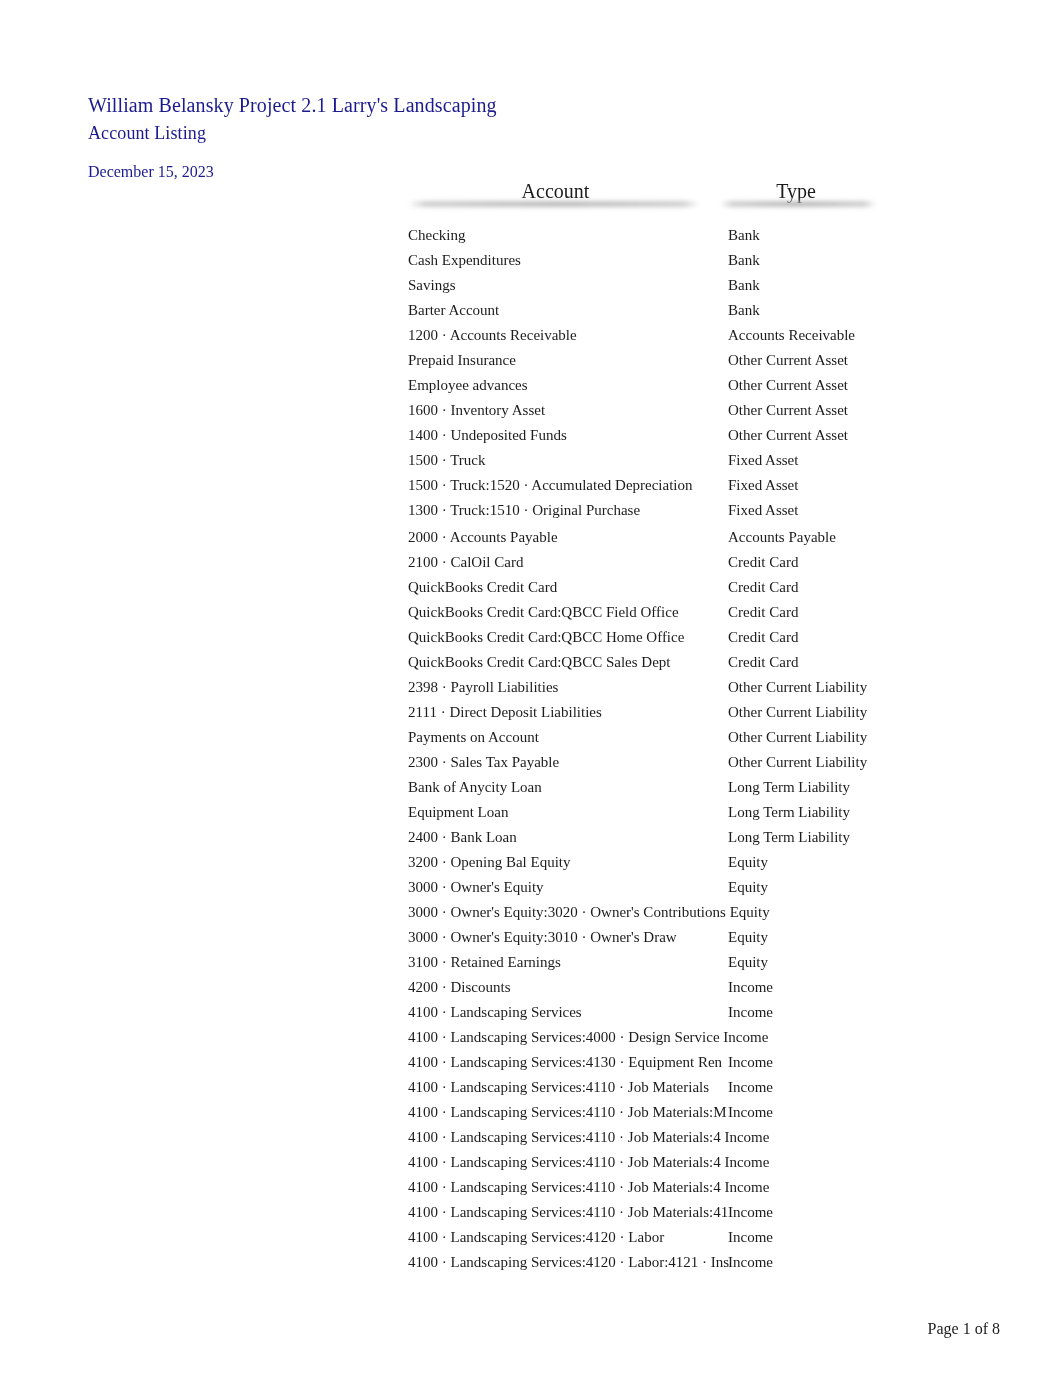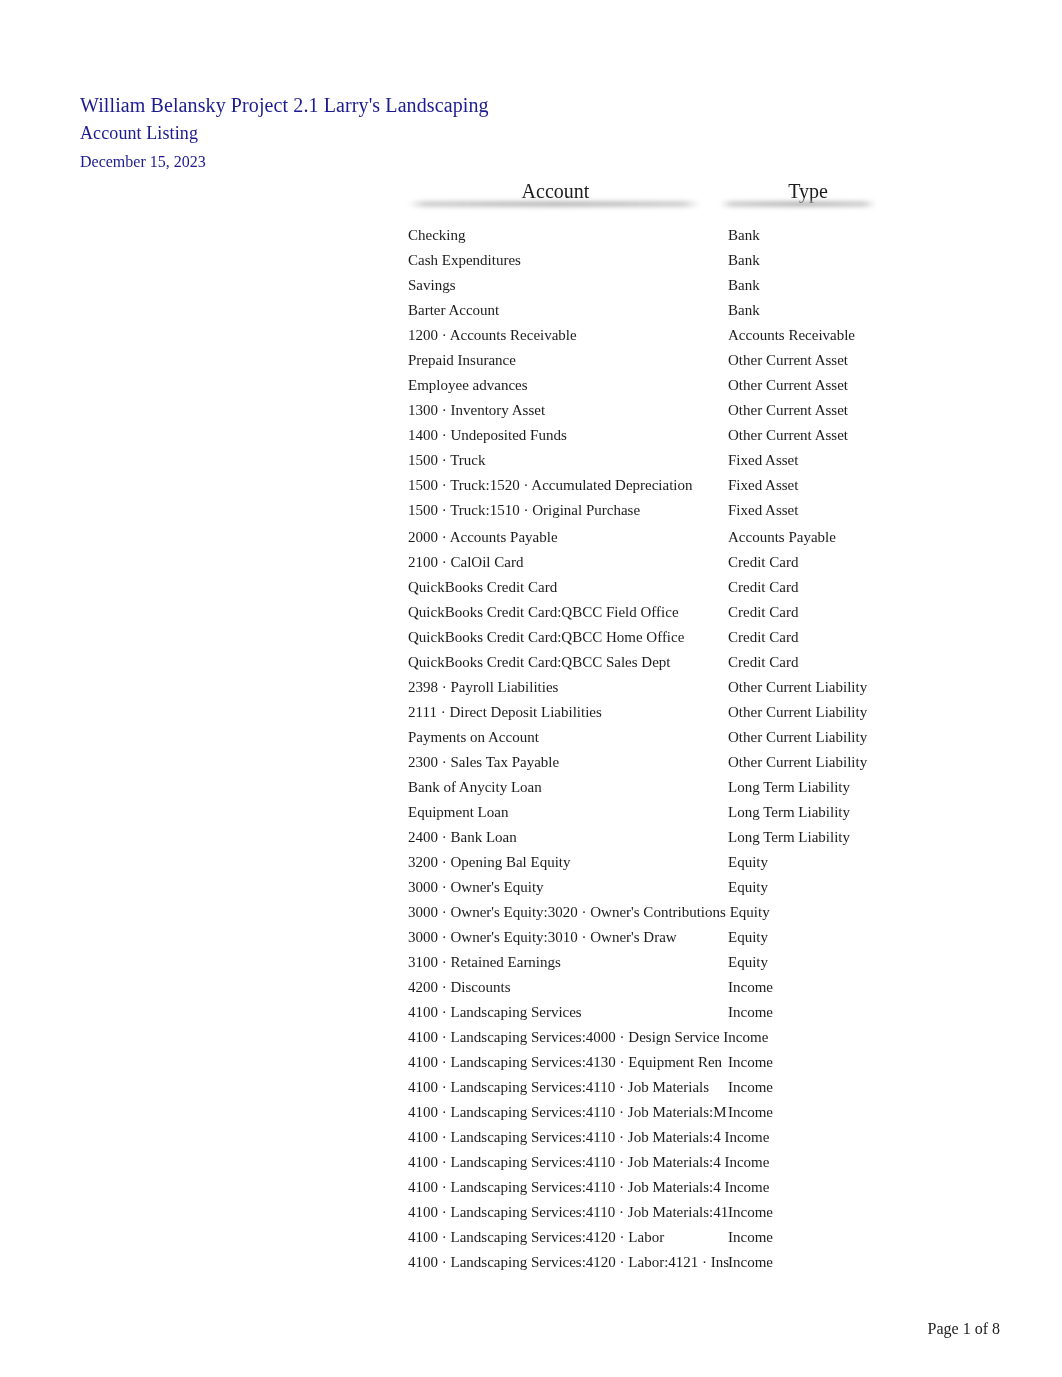--- a/index.html
+++ b/index.html
@@ -21,21 +21,21 @@
     left: 0; top: 0;
     width: 1062px;
     height: 1377px;
     background: #ffffff;
     overflow: hidden;
   }
 
   
   .report-header {
     position: absolute;
-    left: 80px;
+    left: 88px;
     top: 93px;
     width: 880px;
   }
   .company-line {
     font-size: 20px;
     line-height: 24px;
     color: #1b1b8f;
     white-space: nowrap;
     letter-spacing: 0.1px;
   }
@@ -45,21 +45,21 @@
     color: #1b1b8f;
     white-space: nowrap;
     margin-top: 1px;
     letter-spacing: 0.1px;
   }
   .report-date {
     font-size: 16px;
     line-height: 20px;
     color: #1b1b8f;
     white-space: nowrap;
-    margin-top: 4px;
+    margin-top: 14px;
   }
 
   
   .table-wrap {
     position: absolute;
     left: 408px;
     top: 182px;
     width: 600px;
   }
 
@@ -70,21 +70,21 @@
   .head-cell {
     position: absolute;
     top: 0;
     font-size: 20px;
     line-height: 19px;
     color: #1c1c1c;
     text-align: center;
     white-space: nowrap;
   }
   .head-cell.account { left: 0px;   width: 295px; }
-  .head-cell.type    { left: 324px; width: 152px; }
+  .head-cell.type    { left: 312px; width: 152px; }
 
   
   .head-rule {
     position: absolute;
     height: 6px;
     top: 19px;
     filter: blur(2.2px);
     opacity: 0.85;
   }
   .head-rule.account {
@@ -197,37 +197,37 @@
         </div>
         <div class="row">
           <div class="cell-account">Prepaid Insurance</div>
           <div class="cell-type">Other Current Asset</div>
         </div>
         <div class="row">
           <div class="cell-account">Employee advances</div>
           <div class="cell-type">Other Current Asset</div>
         </div>
         <div class="row">
-          <div class="cell-account">1300 · Inventory Asset</div>
+          <div class="cell-account">1600 · Inventory Asset</div>
           <div class="cell-type">Other Current Asset</div>
         </div>
         <div class="row">
           <div class="cell-account">1400 · Undeposited Funds</div>
           <div class="cell-type">Other Current Asset</div>
         </div>
         <div class="row">
           <div class="cell-account">1500 · Truck</div>
           <div class="cell-type">Fixed Asset</div>
         </div>
         <div class="row">
           <div class="cell-account">1500 · Truck:1520 · Accumulated Depreciation</div>
           <div class="cell-type">Fixed Asset</div>
         </div>
         <div class="row">
-          <div class="cell-account">1500 · Truck:1510 · Original Purchase</div>
+          <div class="cell-account">1300 · Truck:1510 · Original Purchase</div>
           <div class="cell-type">Fixed Asset</div>
         </div>
         <div class="row gap-before">
           <div class="cell-account">2000 · Accounts Payable</div>
           <div class="cell-type">Accounts Payable</div>
         </div>
         <div class="row">
           <div class="cell-account">2100 · CalOil Card</div>
           <div class="cell-type">Credit Card</div>
         </div>

